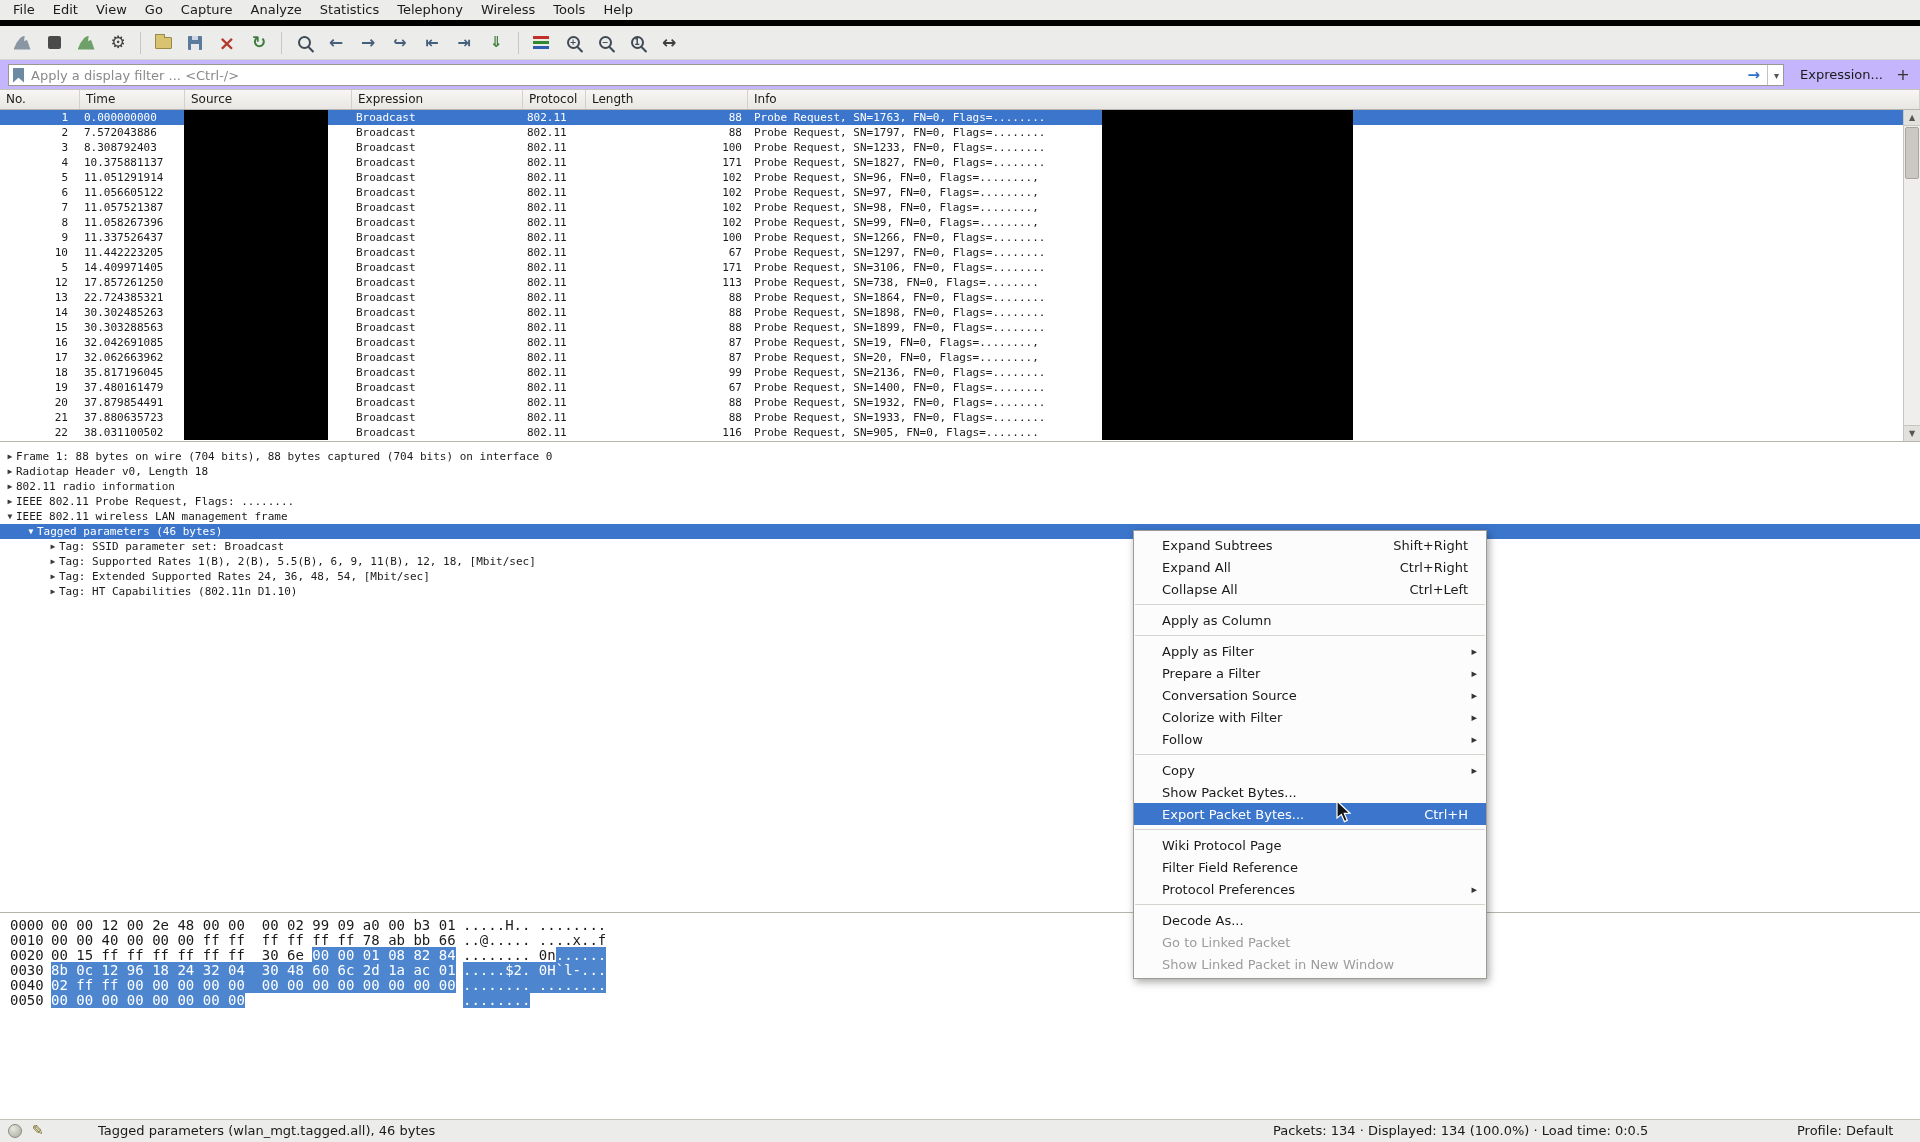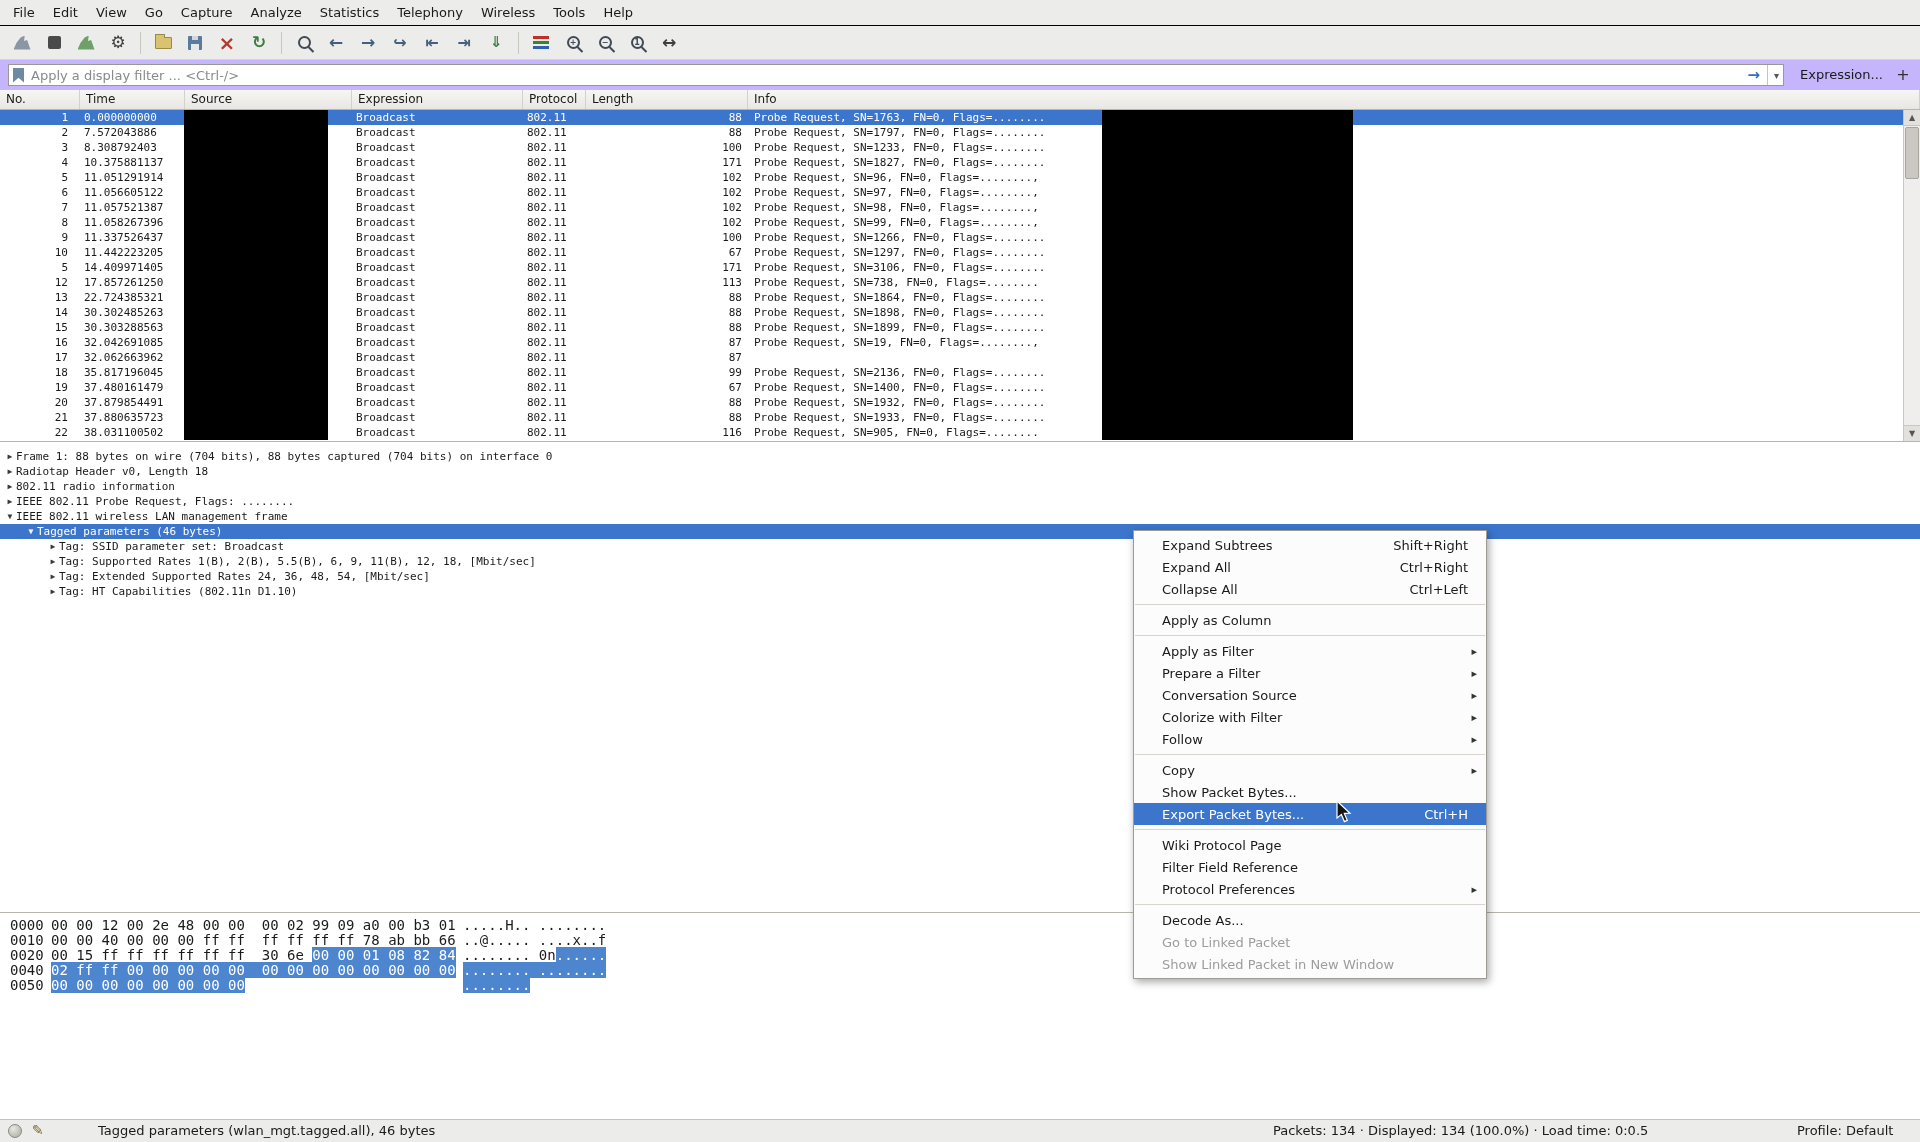--- a/index.html
+++ b/index.html
@@ -1,21 +1,21 @@
 <!DOCTYPE html>
 <html style="--sel: #3b76cc; --hexsel: #4d86cf;"><head>
 <meta charset="utf-8">
 <style>
 *{margin:0;padding:0;box-sizing:border-box}
 html,body{width:1920px;height:1142px;overflow:hidden}
 body{font-family:"DejaVu Sans",sans-serif;font-size:13px;color:#1a1a1a;background:#ececea}
 .app{position:absolute;left:0;top:0;width:1920px;height:1142px;background:#fff}
 
 
-.menubar{position:absolute;left:0;top:0;right:0;height:26px;background:#ececea;display:flex;align-items:center;padding-left:4px;border-bottom:1px solid #000000}
+.menubar{position:absolute;left:0;top:0;right:0;height:26px;background:#ececea;display:flex;align-items:center;padding-left:4px;border-bottom:6px solid #000000}
 .menu-item{padding:0 9px;line-height:26px;font-size:13px;white-space:nowrap}
 
 
 .toolbar{position:absolute;left:0;top:26px;right:0;height:34px;background:#ececea;display:flex;align-items:center;padding-left:6px;border-bottom:1px solid #d8d5d0}
 .tb-btn{width:30px;height:28px;display:flex;align-items:center;justify-content:center;margin:0 1px;border-radius:3px;flex:none}
 .tb-sep{width:1px;height:22px;background:#c9c5bf;margin:0 6px;flex:none}
 .tb-glyph{font-weight:bold;line-height:1}
 .tb-fin{width:17px;height:14px;display:block;clip-path:polygon(0% 100%,18% 52%,42% 14%,66% 0%,62% 40%,80% 32%,100% 100%)}
 .tb-square{width:13px;height:13px;display:block;border-radius:2px}
 .tb-folder{width:17px;height:12px;display:block;background:#d9c370;border:1px solid #9a8a4a;border-radius:1px;position:relative}
@@ -363,20 +363,21 @@
           <div class="pcell c-length">87</div>
           <div class="pcell c-info">Probe Request, SN=19, FN=0, Flags=........,</div>
         </div>
         <div class="prow">
           <div class="pcell c-no">17</div>
           <div class="pcell c-time">32.062663962</div>
           <div class="pcell c-source"></div>
           <div class="pcell c-destination">Broadcast</div>
           <div class="pcell c-protocol">802.11</div>
           <div class="pcell c-length">87</div>
+          <div class="pcell c-info">Probe Request, SN=20, FN=0, Flags=........,</div>
         </div>
         <div class="prow">
           <div class="pcell c-no">18</div>
           <div class="pcell c-time">35.817196045</div>
           <div class="pcell c-source"></div>
           <div class="pcell c-destination">Broadcast</div>
           <div class="pcell c-protocol">802.11</div>
           <div class="pcell c-length">99</div>
           <div class="pcell c-info">Probe Request, SN=2136, FN=0, Flags=........</div>
         </div>
@@ -469,20 +470,21 @@
           <span class="dtext">Tag: HT Capabilities (802.11n D1.10)</span>
         </div>
       </div>
   </div>
 
   <div class="hexpane">
     <div>
         <div class="hrow"><span class="hoff">0000</span><span class="hhex"><span>00 00 12 00 2e 48 00 00  00 02 99 09 a0 00 b3 01</span><span class="hl"></span></span><span class="hascii"><span>.....H.. ........</span><span class="hl"></span></span></div>
         <div class="hrow"><span class="hoff">0010</span><span class="hhex"><span>00 00 40 00 00 00 ff ff  ff ff ff ff 78 ab bb 66</span><span class="hl"></span></span><span class="hascii"><span>..@..... ....x..f</span><span class="hl"></span></span></div>
         <div class="hrow"><span class="hoff">0020</span><span class="hhex"><span>00 15 ff ff ff ff ff ff  30 6e </span><span class="hl">00 00 01 08 82 84</span></span><span class="hascii"><span>........ 0n</span><span class="hl">......</span></span></div>
+        <div class="hrow"><span class="hoff">0030</span><span class="hhex"><span></span><span class="hl">8b 0c 12 96 18 24 32 04  30 48 60 6c 2d 1a ac 01</span></span><span class="hascii"><span></span><span class="hl">.....$2. 0H`l-...</span></span></div>
         <div class="hrow"><span class="hoff">0040</span><span class="hhex"><span></span><span class="hl">02 ff ff 00 00 00 00 00  00 00 00 00 00 00 00 00</span></span><span class="hascii"><span></span><span class="hl">........ ........</span></span></div>
         <div class="hrow"><span class="hoff">0050</span><span class="hhex"><span></span><span class="hl">00 00 00 00 00 00 00 00</span></span><span class="hascii"><span></span><span class="hl">........</span></span></div>
       </div>
   </div>
 
   <div class="statusbar">
     <span class="sb-led"></span>
     <span class="sb-pencil">✎</span>
     <span class="sb-field">Tagged parameters (wlan_mgt.tagged.all), 46 bytes</span>
     <span class="sb-packets">Packets: 134 · Displayed: 134 (100.0%) · Load time: 0:0.5</span>

